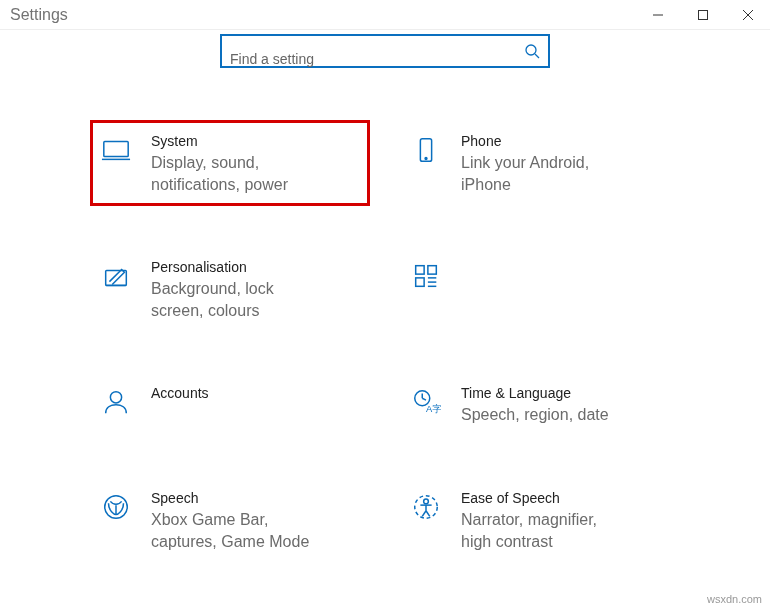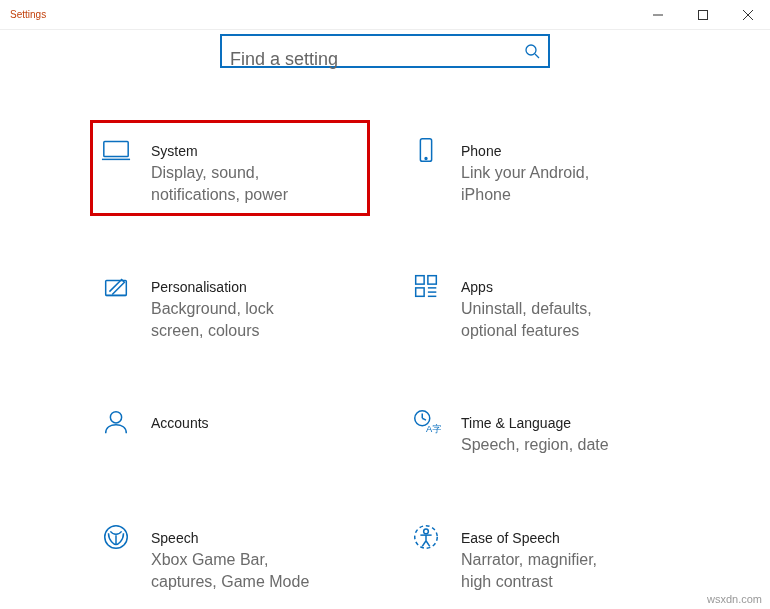--- a/index.html
+++ b/index.html
@@ -13,40 +13,40 @@
       color: #333;
     }
     .titlebar {
       height: 30px;
       display: flex;
       align-items: center;
       justify-content: space-between;
       border-bottom: 1px solid #eee;
       padding-left: 10px;
     }
-    .titlebar-title { font-size: 10px; color: #c2410c; }
+    .titlebar-title { font-size: 16px; color: #737373; }
     .win-controls { display: flex; }
     .win-btn {
       width: 45px; height: 30px;
       display: flex; align-items: center; justify-content: center;
       font-family: "Segoe MDL2 Assets", sans-serif;
       font-size: 10px;
       color: #333;
       cursor: pointer;
     }
     .search-row { display:flex; justify-content:center; padding-top: 4px; }
     .search-box {
       width: 330px; height: 34px;
       border: 2px solid #0a6fbf;
       display: flex; align-items: center;
       padding: 0 8px;
     }
     .search-input {
       flex: 1; border: none; outline: none;
-      font-size: 18px; color: #555; background: transparent; margin-top: 16px;
+      font-size: 14px; color: #555; background: transparent; margin-top: 16px;
     }
     .search-input::placeholder { color: #666; }
     .search-icon { width:16px; height:16px; color:#0a6fbf; flex:0 0 auto; }
     .grid {
       display: grid;
       grid-template-columns: 1fr 1fr;
       column-gap: 30px;
       row-gap: 40px;
       padding: 52px 90px 0 90px;
     }
@@ -59,21 +59,21 @@
       border: 3px solid transparent;
     }
     .tile.highlight { border: 3px solid #d40000; }
     .tile-icon {
       width: 34px; height: 34px; flex: 0 0 34px;
       color: #0a6fbf;
       display:flex; align-items:flex-end; justify-content:center;
     }
     .tile-icon svg { width: 30px; height: 30px; }
     .tile-text { display:flex; flex-direction:column; padding-top: 2px;}
-    .tile-title { font-size: 14px; color: #222; margin-bottom: 3px; margin-top: 10px; }
+    .tile-title { font-size: 14px; color: #222; margin-bottom: 3px; }
     .tile-sub { font-size: 16px; color: #6b6b6b; line-height: 1.35; max-width: 170px;}
     .watermark {
       position:absolute; right:8px; bottom:4px;
       font-size:11px; color:#999;
     }
   </style>
 </head>
 <body>
 
 <div class="titlebar">
@@ -158,24 +158,20 @@
     <div class="tile-icon">
       <svg viewBox="0 0 32 32" fill="none" stroke="currentColor" stroke-width="1.6">
           <rect x="5" y="5" width="9" height="9"></rect>
           <rect x="18" y="5" width="9" height="9"></rect>
           <rect x="5" y="18" width="9" height="9"></rect>
           <line x1="18" y1="18" x2="27" y2="18"></line>
           <line x1="18" y1="22.5" x2="27" y2="22.5"></line>
           <line x1="18" y1="27" x2="27" y2="27"></line>
         </svg>
     </div>
-    <div class="tile-text">
-      <span class="tile-title">Apps</span>
-      <span class="tile-sub">Uninstall, defaults, optional features</span>
-    </div>
   </div>
 
   <div class="tile">
     <div class="tile-icon">
       <svg viewBox="0 0 32 32" fill="none" stroke="currentColor" stroke-width="1.6">
           <circle cx="16" cy="11" r="6"></circle>
           <path d="M5 28 C5 21 11 19 16 19 C21 19 27 21 27 28"></path>
         </svg>
     </div>
     <div class="tile-text">

